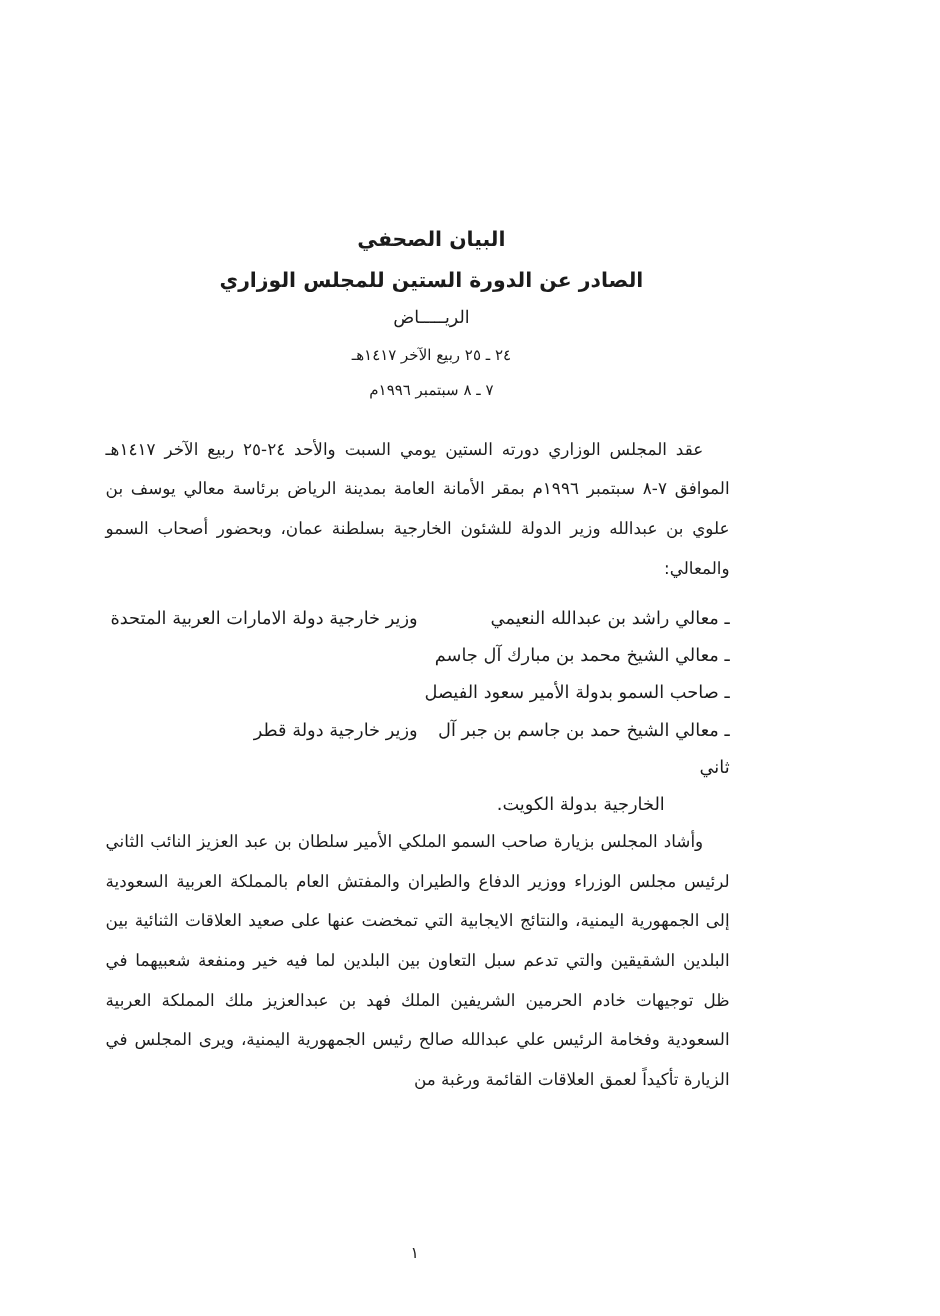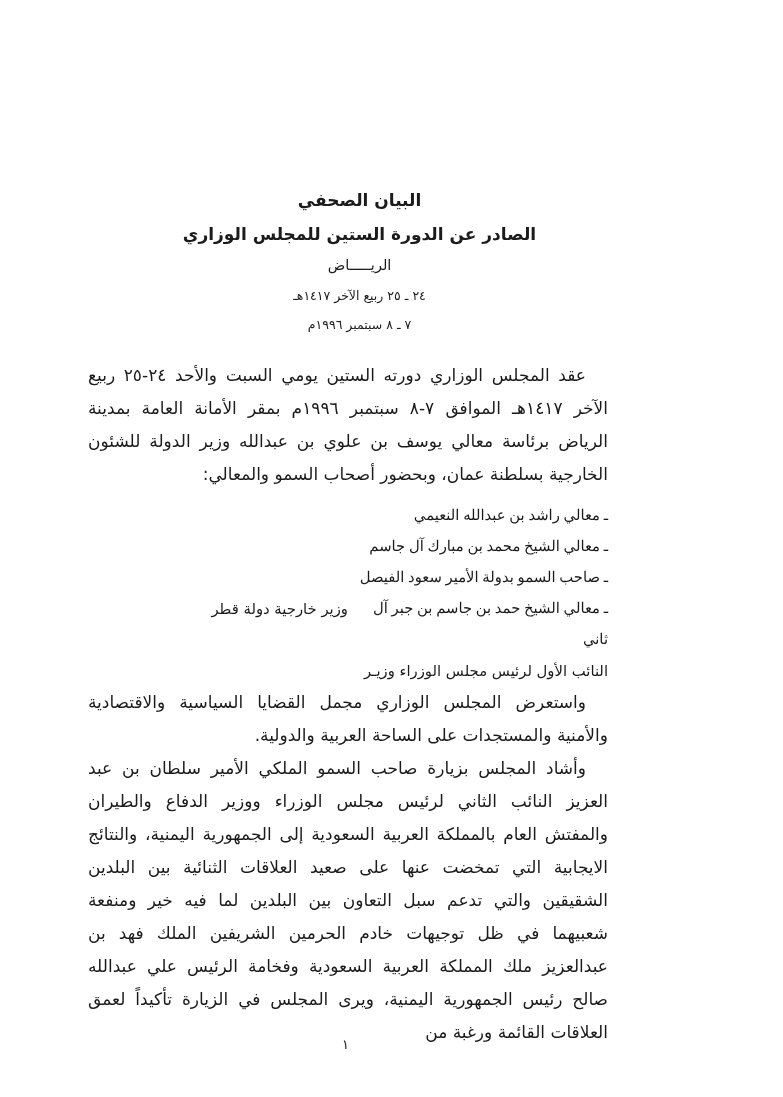--- a/index.html
+++ b/index.html
@@ -43,36 +43,35 @@
   .date-line {
     font-size: 12.5px;
     line-height: 29px;
   }
   
   .doc-body {
     margin: 20px 83px 0 88px; 
   }
   .para {
     margin: 0;
-    font-size: 17px;
+    font-size: 14px;
     line-height: 33px;
     text-align: justify;
     text-indent: 22px;
   }
   .attendees {
     margin: 9px 0 0 0;
   }
   .member-row {
     display: flex;
     font-size: 14.8px;
     line-height: 31px;
   }
   .member-name {
     flex: 0 0 260px;
-    font-family: Liberation Serif, serif;
   }
   .member-role {
     flex: 1;
   }
   .role-cont {
     padding-right: 54px; 
   }
   
   .doc-footer {
     position: absolute;
@@ -98,47 +97,50 @@
   </header>
 
   <main class="doc-body">
 
     <p class="para">عقد المجلس الوزاري دورته الستين يومي السبت والأحد ٢٤-٢٥ ربيع الآخر ١٤١٧هـ الموافق ٧-٨ سبتمبر ١٩٩٦م بمقر الأمانة العامة بمدينة الرياض برئاسة معالي يوسف بن علوي بن عبدالله وزير الدولة للشئون الخارجية بسلطنة عمان، وبحضور أصحاب السمو والمعالي:</p>
 
     <div class="attendees">
 
       <div class="member-row">
         <div class="member-name">ـ معالي راشد بن عبدالله النعيمي</div>
+        <div class="member-role">
+          <div>وزير خارجية دولة الامارات العربية المتحدة</div>
+          <div class="role-cont"></div>
+        </div>
       </div>
 
       <div class="member-row">
         <div class="member-name">ـ معالي الشيخ محمد بن مبارك آل جاسم</div>
       </div>
 
       <div class="member-row">
         <div class="member-name">ـ صاحب السمو بدولة الأمير سعود الفيصل</div>
       </div>
 
       <div class="member-row">
         <div class="member-name">ـ معالي الشيخ حمد بن جاسم بن جبر آل ثاني</div>
         <div class="member-role">
           <div>وزير خارجية دولة قطر</div>
           <div class="role-cont"></div>
         </div>
       </div>
 
       <div class="member-row">
         <div class="member-role">
-          <div>النائب الأول لرئيس مجلس الوزراء وزيـر</div>
+          <div class="role-cont">الخارجية بدولة الكويت.</div>
         </div>
       </div>
 
     </div>
 
-    <p class="para">واستعرض المجلس الوزاري مجمل القضايا السياسية والاقتصادية والأمنية والمستجدات على الساحة العربية والدولية.</p>
 
     <p class="para">وأشاد المجلس بزيارة صاحب السمو الملكي الأمير سلطان بن عبد العزيز النائب الثاني لرئيس مجلس الوزراء ووزير الدفاع والطيران والمفتش العام بالمملكة العربية السعودية إلى الجمهورية اليمنية، والنتائج الايجابية التي تمخضت عنها على صعيد العلاقات الثنائية بين البلدين الشقيقين والتي تدعم سبل التعاون بين البلدين لما فيه خير ومنفعة شعبيهما في ظل توجيهات خادم الحرمين الشريفين الملك فهد بن عبدالعزيز ملك المملكة العربية السعودية وفخامة الرئيس علي عبدالله صالح رئيس الجمهورية اليمنية، ويرى المجلس في الزيارة تأكيداً لعمق العلاقات القائمة ورغبة من</p>
 
   </main>
 
   <footer class="doc-footer">
     <span>١</span>
   </footer>
 
 </div>

